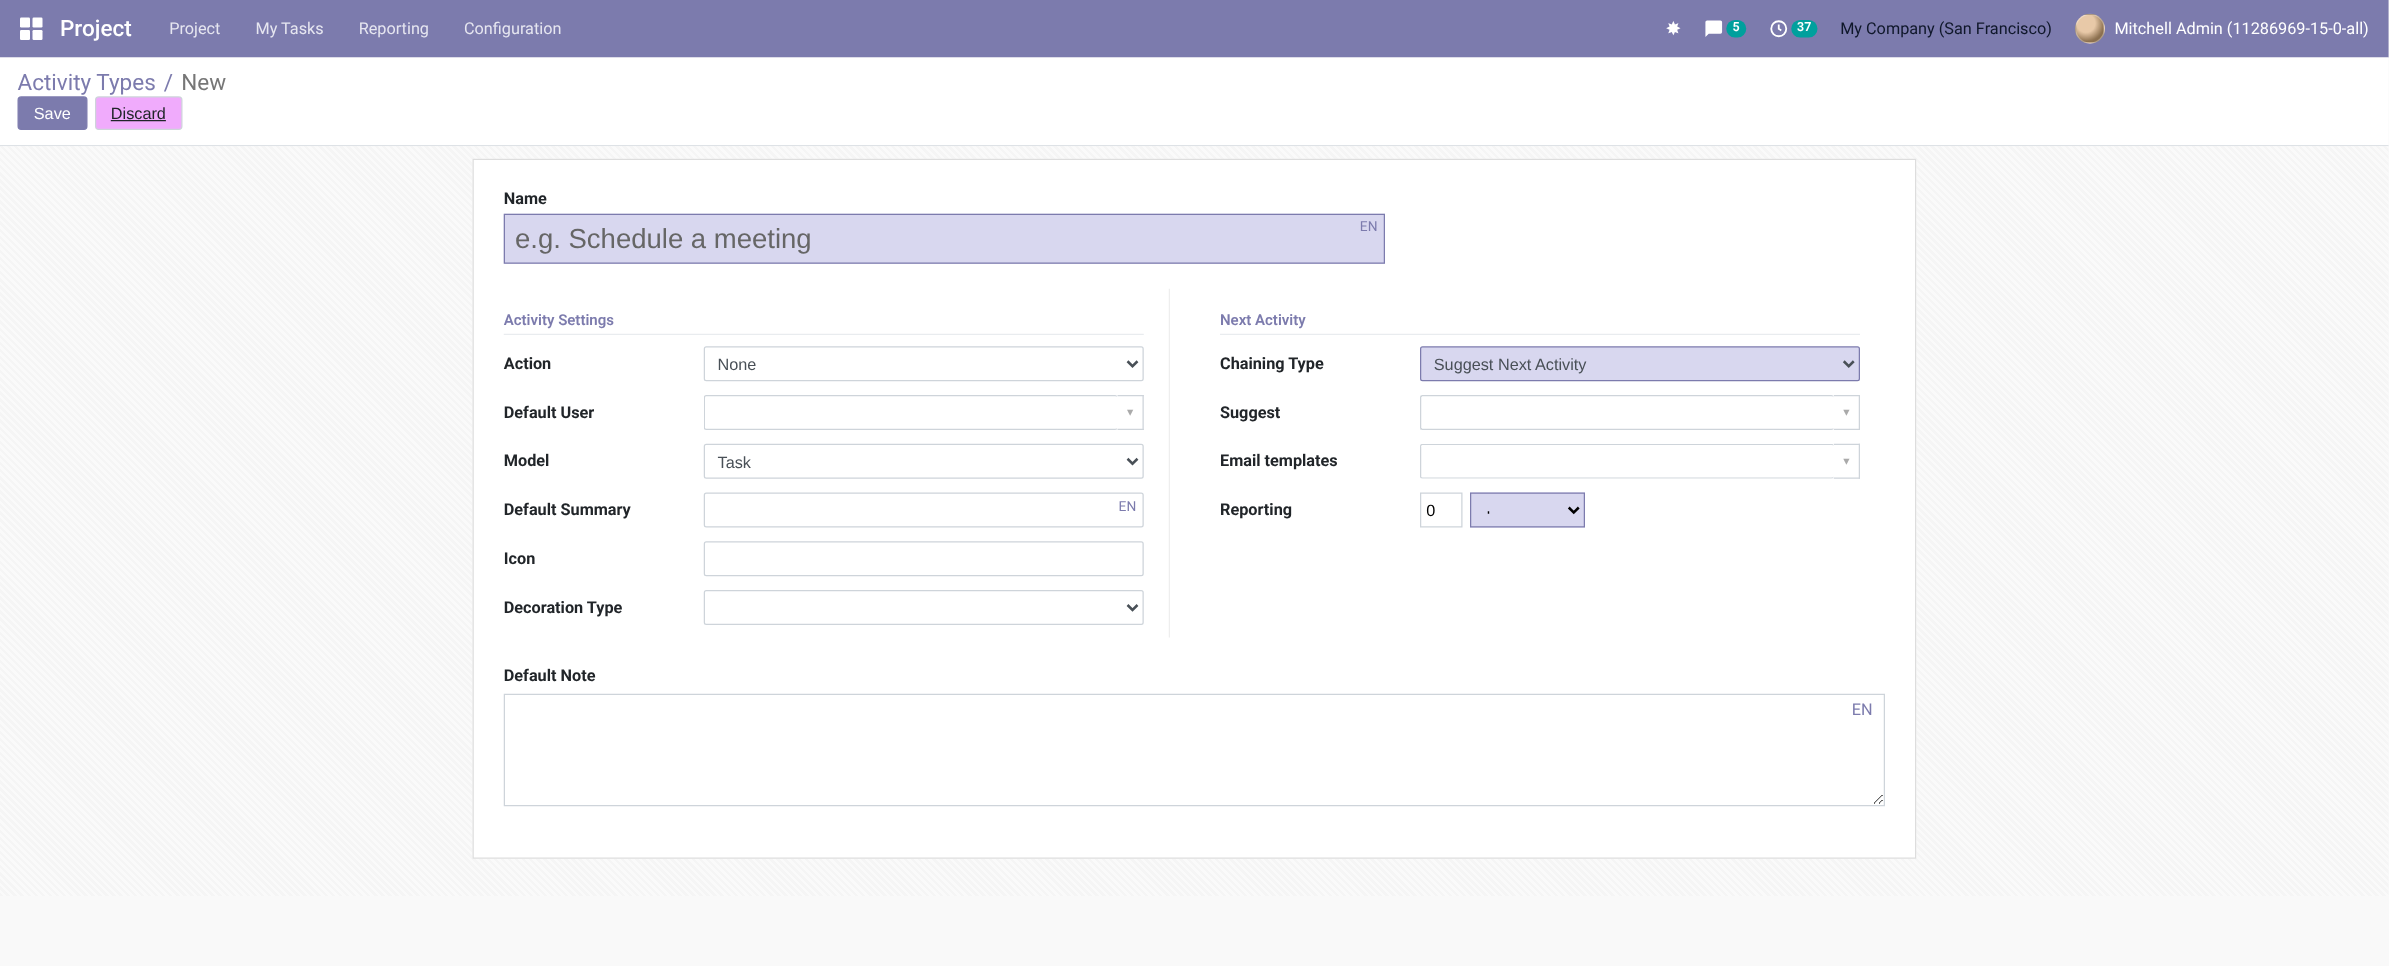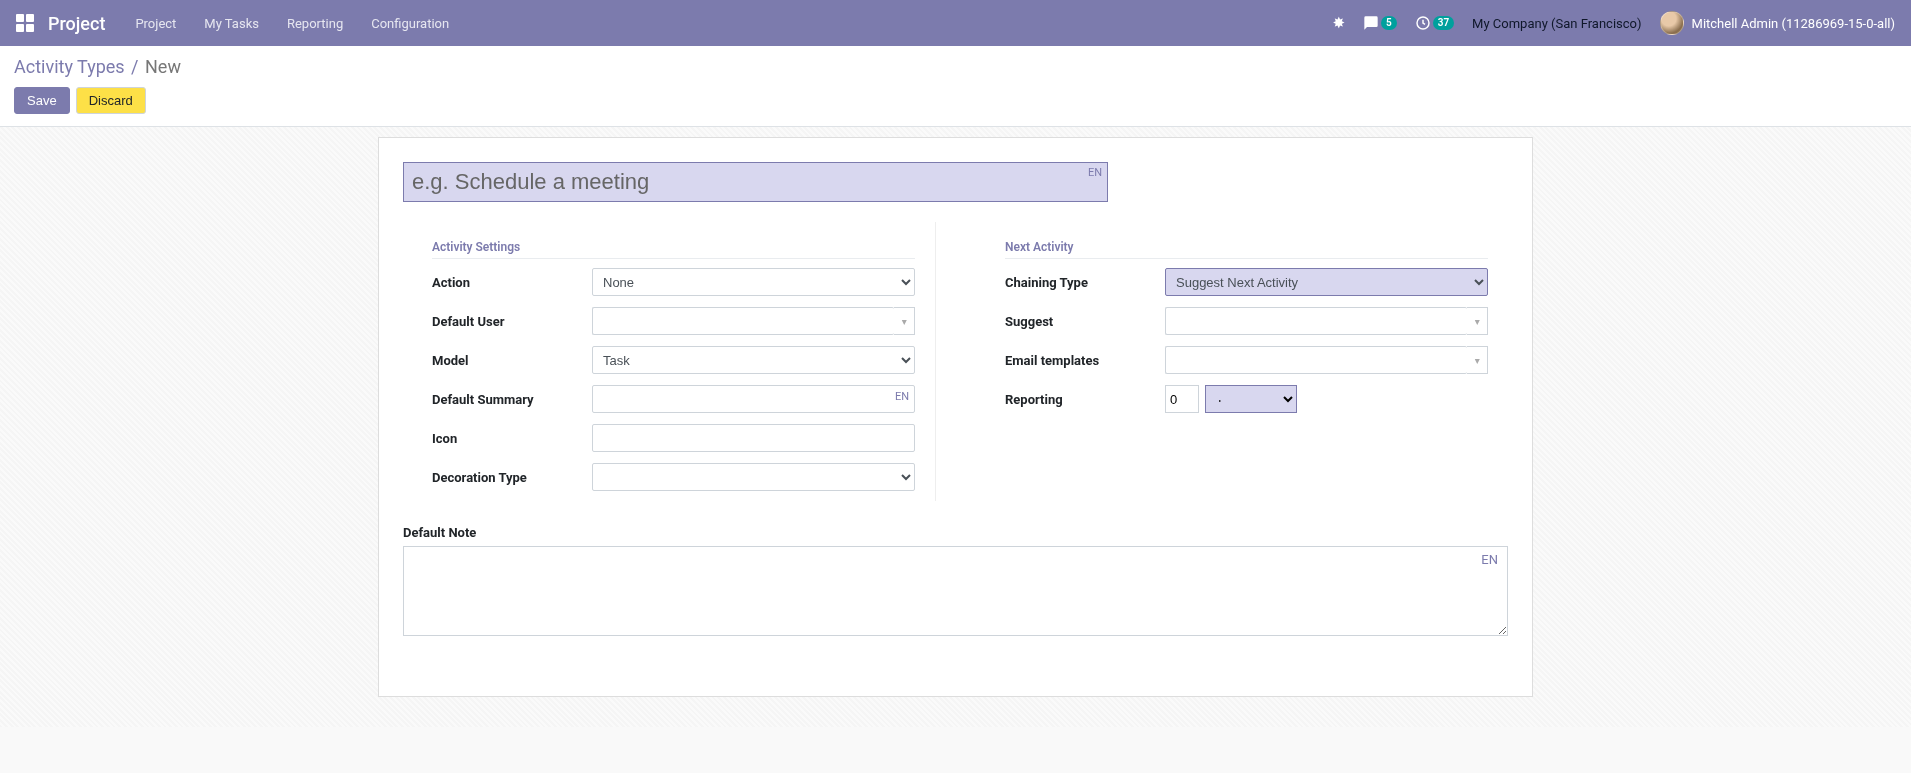--- a/index.html
+++ b/index.html
@@ -16,42 +16,42 @@
 .nav-right { margin-left: auto; display: flex; align-items: center; gap: 18px; }
 .nav-icon { color: #fff; cursor: pointer; position: relative; display: flex; align-items: center; font-size: 15px; }
 .badge { background: #00a09d; color: #fff; border-radius: 10px; padding: 0 5px; font-size: 10px; margin-left: 2px; line-height: 14px; min-width: 14px; text-align: center; font-weight: 600; }
 .company-name { color: #0f172a; font-size: 13px; cursor: pointer; }
 .user-block { display: flex; align-items: center; gap: 8px; cursor: pointer; }
 .avatar { width: 24px; height: 24px; border-radius: 50%; background: radial-gradient(circle at 35% 30%, #e8c9a8 35%, #8b6f4e 70%); border: 1px solid rgba(255,255,255,0.3); }
 .user-name { color: #fff; font-size: 13px; }
 
 
 .control-bar { background: #fff; padding: 10px 14px 12px 14px; border-bottom: 1px solid #dee2e6; }
-.breadcrumb { font-size: 18px; margin-bottom: 10px; }
+.breadcrumb { font-size: 18px; }
 .breadcrumb a { color: #7c7bad; text-decoration: none; cursor: pointer; }
 .breadcrumb .sep { color: #7c7bad; margin: 0 2px; }
 .breadcrumb .current { color: #777; }
 .buttons { display: flex; gap: 6px; }
 .btn { padding: 5px 12px; font-size: 13px; border-radius: 3px; cursor: pointer; border: 1px solid transparent; }
 .btn-primary { background: #7c7bad; color: #fff; border-color: #7c7bad; }
-.btn-secondary { background: #fde047; color: #212529; border: 1px solid #ced4da; }
+.btn-secondary { background: #f0abfc; color: #212529; border: 1px solid #ced4da; text-decoration: underline; }
 
 
 .sheet-bg { padding: 10px 0 30px 0; background-image: repeating-linear-gradient(45deg,#f5f5f5 0,#f5f5f5 2px,#fafafa 2px,#fafafa 4px); }
 .sheet { max-width: 1155px; margin: 0 auto; background: #fff; border: 1px solid #ddd; padding: 24px; min-height: 560px; }
 .group-title { font-size: 12px; color: #7c7bad; font-weight: 600; margin: 18px 0 8px 0; border-bottom: 1px solid #e9ecef; padding-bottom: 4px; }
 
 .name-label { font-weight: 700; font-size: 13px; margin-bottom: 4px; display: block; }
 .name-input-wrap { position: relative; width: 705px; }
 .name-input { width: 100%; height: 40px; font-size: 22px; padding: 4px 8px; border: 1px solid #7c7bad; background: #d8d7ef; color: #555; }
 .name-input::placeholder { color: #666; }
 .lang-badge { position: absolute; top: 4px; right: 6px; font-size: 11px; color: #7c7bad; cursor: pointer; }
 
 .two-col { display: flex; gap: 40px; margin-top: 20px; }
-.col { flex: 1; border-right: 1px solid #eee; padding-right: 20px; margin-left: 29px; }
+.col { flex: 1; border-right: 1px solid #eee; padding-right: 20px; }
 .col:last-child { border-right: none; }
 
 .field-row { display: flex; align-items: center; margin-bottom: 9px; min-height: 30px; }
 .field-label { width: 160px; font-weight: 700; font-size: 13px; }
 .field-widget { flex: 1; position: relative; }
 
 .o-input, .o-select { width: 100%; height: 28px; border: 1px solid #ced4da; background: #fff; padding: 2px 6px; font-size: 13px; color: #495057; border-radius: 2px; }
 .o-select { appearance: auto; cursor: pointer; }
 .o-select.edited { background: #d8d7ef; border-color: #7c7bad; }
 .m2o { display:flex; }
@@ -120,20 +120,21 @@
   </div>
   <div class="buttons">
     <button class="btn btn-primary">Save</button>
     <button class="btn btn-secondary">Discard</button>
   </div>
 </div>
 
 <div class="sheet-bg">
   <div class="sheet">
 
+    <label class="name-label">Name</label>
     <div class="name-input-wrap">
       <input class="name-input" placeholder="e.g. Schedule a meeting" style="">
       <span class="lang-badge">EN</span>
     </div>
 
     <div class="two-col">
 
       <div class="col">
         <div class="group-title">Activity Settings</div>
 

